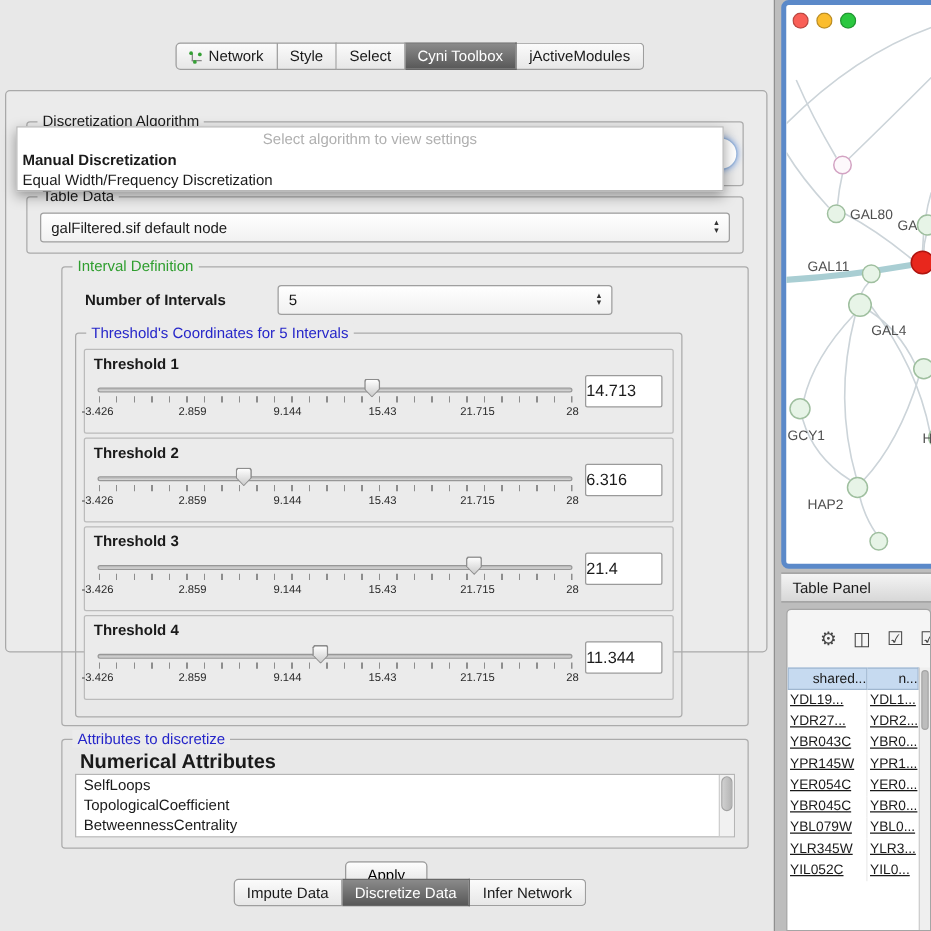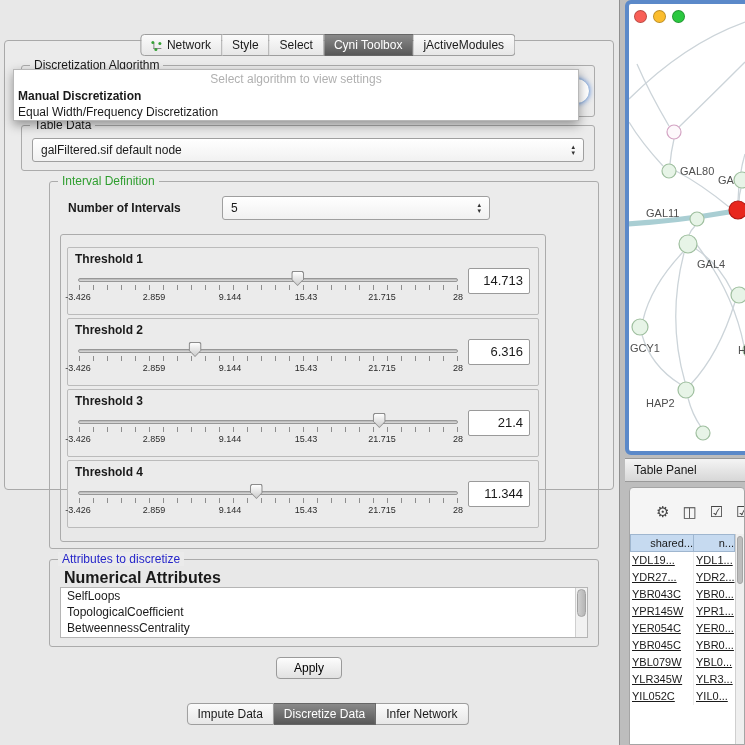--- a/index.html
+++ b/index.html
@@ -23,21 +23,21 @@
     background: linear-gradient(#fbfbfb, #e7e7e7); border: 1px solid #9e9e9e; border-left: none; white-space: nowrap; }
   .tab:first-child { border-left: 1px solid #9e9e9e; border-radius: 4px 0 0 4px; }
   .tab:last-child { border-radius: 0 4px 4px 0; }
   .tab.sel { background: linear-gradient(#8a8a8a, #585858); color: #fff; border-color: #666; }
   .mini-net { display: inline-block; width: 11px; height: 11px; margin-right: 5px; position: relative; }
   .mini-net::after { content: ''; position: absolute; left: 2px; top: 3px; width: 7px; height: 5px;
     border-left: 1px solid #888; border-bottom: 1px solid #888; }
   .mini-net::before { content: ''; position: absolute; width: 3px; height: 3px; border-radius: 50%;
     background: #35a035; left: 0; top: 1px; box-shadow: 7px 1px 0 #35a035, 3px 7px 0 #35a035; z-index: 1; }
 
-  .main { position: absolute; left: 4px; top: 40px; width: 610px; height: 450px;
+  .main { position: absolute; left: 4px; top: 72px; width: 610px; height: 450px;
     background: #ebebeb; border: 1px solid #a9a9a9; border-radius: 4px; }
 
   .group { position: absolute; border: 1px solid #ababab; border-radius: 3px; }
   .gtitle { position: absolute; top: -8px; left: 8px; background: #ebebeb; padding: 0 4px; font-size: 12px; white-space: nowrap; }
   .gtitle.green { color: #2f9e2f; }
   .gtitle.blue { color: #2626c9; }
 
   
   .algo-group { left: 16px; top: 24px; width: 574px; height: 52px; }
   .algo-combo { position: absolute; left: 8px; top: 12px; right: 4px; height: 26px;
@@ -73,21 +73,21 @@
     background-image: repeating-linear-gradient(90deg, #8d8d8d 0, #8d8d8d 1px, transparent 1px, transparent 14px); }
   .thumb { position: absolute; top: 23px; width: 13px; height: 15px; transform: translateX(-50%); z-index: 2;
     clip-path: polygon(10% 0, 90% 0, 100% 12%, 100% 55%, 50% 100%, 0 55%, 0 12%); background: #8c8c8c; }
   .thumb-i { position: absolute; left: 1px; top: 1px; width: 11px; height: 13px;
     clip-path: polygon(10% 0, 90% 0, 100% 12%, 100% 55%, 50% 100%, 0 55%, 0 12%);
     background: linear-gradient(#fefefe, #cccccc); }
   .scale { position: absolute; left: 2px; right: 2px; top: 44px; height: 12px; }
   .slabel { position: absolute; transform: translateX(-50%); font-size: 9px; color: #2a2a2a; white-space: nowrap; }
   .thr-value { position: absolute; right: 8px; top: 20px; width: 62px; height: 26px;
     background: #fff; border: 1px solid #9a9a9a; border-radius: 2px; font-size: 13px;
-    text-align: right; padding: 4px 6px 0 0; }
+    padding: 4px 6px 0 0; }
 
   
   .attr-group { left: 44px; top: 518px; width: 550px; height: 88px; }
   .attr-label { position: absolute; left: 14px; top: 9px; font-size: 16px; font-weight: bold; }
   .attr-list { position: absolute; left: 10px; right: 10px; top: 27px; bottom: 8px;
     background: #fff; border: 1px solid #b5b5b5; overflow: hidden; }
   .attr-item { height: 16px; line-height: 16px; font-size: 12px; padding-left: 6px; }
   .attr-scroll { position: absolute; right: 0; top: 0; bottom: 0; width: 12px;
     background: #f1f1f1; border-left: 1px solid #cfcfcf; }
   .attr-thumb { margin: 1px; height: 28px; background: linear-gradient(90deg,#d0d0d0,#b5b5b5); border: 1px solid #a2a2a2; border-radius: 5px; }
@@ -180,20 +180,21 @@
         <span class="gtitle green">Interval Definition</span>
         <span class="noi-label">Number of Intervals</span>
         <div class="combo noi-combo">
           <span>5</span>
           <span class="stepper">
             <i>▴</i>
             <i>▾</i>
           </span>
         </div>
         <div class="thr-group">
+          <span class="gtitle blue">Threshold's Coordinates for 5 Intervals</span>
           <div id="thresholds">
               <div class="thr-box">
                 <div class="thr-label">Threshold 1</div>
                 <div class="slider">
                   <div class="track"></div>
                   <div class="ticks"></div>
                   <div class="thumb" style="left: 57.7%;">
                     <div class="thumb-i"></div>
                   </div>
                   <div class="scale">

